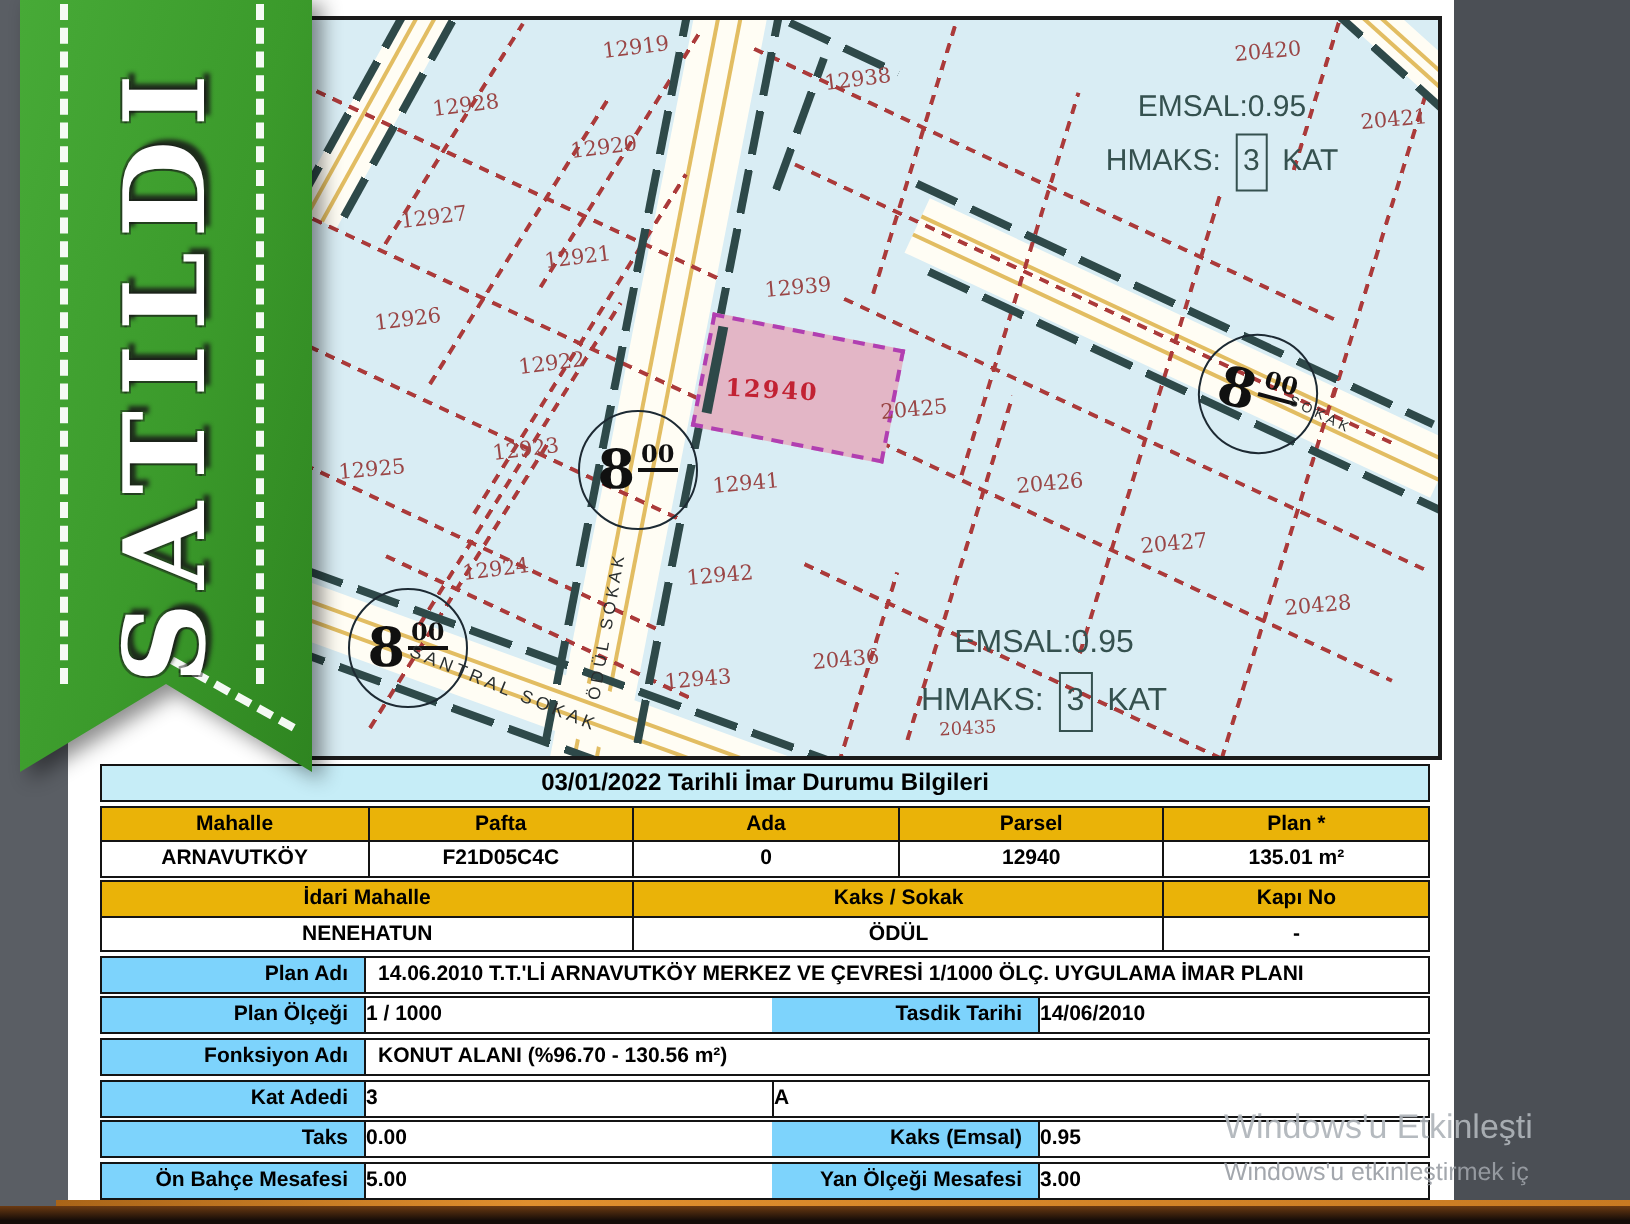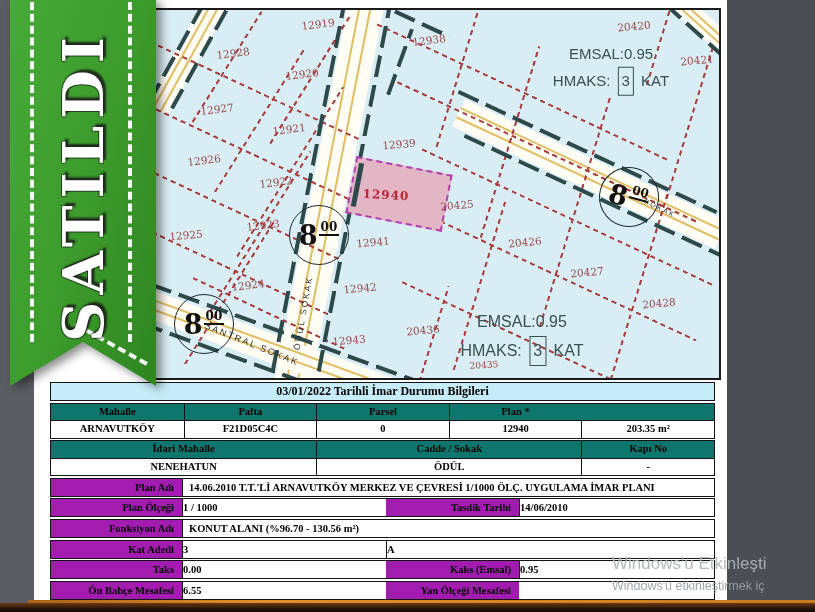--- a/index.html
+++ b/index.html
@@ -47,31 +47,31 @@
        clip-path:polygon(0 0,100% 0,100% 97%,50% 86%,0 97%);}
   .ribbon-dash-v{position:absolute;top:4px;width:0;border-left:4px dashed rgba(255,255,255,.95);}
   .ribbon-dash-d{position:absolute;width:82px;border-top:4px dashed rgba(255,255,255,.95);}
   #ribbon-text{position:absolute;left:50%;top:47%;transform:translate(-50%,-50%) rotate(-90deg);
        font-family:"DejaVu Serif",serif;font-weight:bold;font-size:56px;letter-spacing:7px;
        color:#ffffff;white-space:nowrap;
        text-shadow:3px 3px 2px rgba(25,25,25,.85),-1px -1px 0 rgba(25,25,25,.45),
                    1px -1px 0 rgba(25,25,25,.45),-1px 1px 0 rgba(25,25,25,.45);}
   
   #imar-table{position:absolute;left:50px;top:382px;width:665px;
-       font-family:Liberation Serif, serif;font-weight:bold;font-size:10.5px;color:#000;}
+       font-family:Liberation Sans, sans-serif;font-weight:bold;font-size:10.5px;color:#000;}
   .tbox{border:1.6px solid #141414;margin-bottom:1.6px;background:#fff;}
   #table-title{background:#c6edf7;text-align:center;line-height:17px;height:17px;font-size:12px;}
   .trow{display:grid;}
-  .trow.hdr{background:#0f766e;}
+  .trow.hdr{background:#eab308;}
   .trow + .trow{border-top:1.4px solid #141414;}
   .tcell{height:16.5px;line-height:16.5px;text-align:center;overflow:hidden;white-space:nowrap;}
   .tcell + .tcell{border-left:1.4px solid #141414;}
   .drow{display:grid;grid-template-columns:131px 204px 133px 197px;}
   .drow.full{grid-template-columns:131px 534px;}
-  .dlabel{background:#a21caf;text-align:right;padding-right:8px;height:17px;line-height:17px;}
+  .dlabel{background:#7dd3fc;text-align:right;padding-right:8px;height:17px;line-height:17px;}
   .dval{text-align:left;height:17px;line-height:17px;border-left:1.4px solid #141414;white-space:nowrap;overflow:hidden;}
   .dval.left{text-align:left;padding-left:6px;}
   
   #wm1{position:absolute;left:612px;top:554px;font-size:17px;color:rgba(175,180,186,.92);
        white-space:nowrap;z-index:40;}
   #wm2{position:absolute;left:612px;top:579px;font-size:12.5px;color:rgba(155,160,166,.92);
        white-space:nowrap;z-index:40;}
 </style>
 </head>
 <body>
@@ -204,35 +204,36 @@
   </div>
 
   <div id="imar-table">
     <div class="tbox" id="table-title-box">
       <div id="table-title">03/01/2022 Tarihli İmar Durumu Bilgileri</div>
     </div>
     <div class="tbox" id="identity-box">
         <div class="trow hdr" style="grid-template-columns: repeat(5, 1fr);">
           <div class="tcell">Mahalle</div>
           <div class="tcell">Pafta</div>
+          <div class="tcell">Ada</div>
           <div class="tcell">Parsel</div>
           <div class="tcell">Plan *</div>
         </div>
         <div class="trow" style="grid-template-columns: repeat(5, 1fr);">
           <div class="tcell">ARNAVUTKÖY</div>
           <div class="tcell">F21D05C4C</div>
           <div class="tcell">0</div>
           <div class="tcell">12940</div>
-          <div class="tcell">203.35 m²</div>
+          <div class="tcell">135.01 m²</div>
         </div>
       </div>
     <div class="tbox" id="address-box">
         <div class="trow hdr" style="grid-template-columns: 2fr 2fr 1fr;">
           <div class="tcell">İdari Mahalle</div>
-          <div class="tcell">Cadde / Sokak</div>
+          <div class="tcell">Kaks / Sokak</div>
           <div class="tcell">Kapı No</div>
         </div>
         <div class="trow" style="grid-template-columns: 2fr 2fr 1fr;">
           <div class="tcell">NENEHATUN</div>
           <div class="tcell">ÖDÜL</div>
           <div class="tcell">-</div>
         </div>
       </div>
     <div id="detail-rows">
         <div class="tbox">
@@ -266,22 +267,23 @@
           <div class="drow">
             <div class="dlabel">Taks</div>
             <div class="dval">0.00</div>
             <div class="dlabel">Kaks (Emsal)</div>
             <div class="dval">0.95</div>
           </div>
         </div>
         <div class="tbox">
           <div class="drow">
             <div class="dlabel">Ön Bahçe Mesafesi</div>
-            <div class="dval">6.55</div>
+            <div class="dval">5.00</div>
             <div class="dlabel">Yan Ölçeği Mesafesi</div>
+            <div class="dval">3.00</div>
           </div>
         </div>
       </div>
   </div>
 
   <div id="wm1">Windows'u Etkinleşti</div>
   <div id="wm2">Windows'u etkinleştirmek iç</div>
 
   <div id="bottom-line"></div>
   <div id="bottom-dark"></div>

